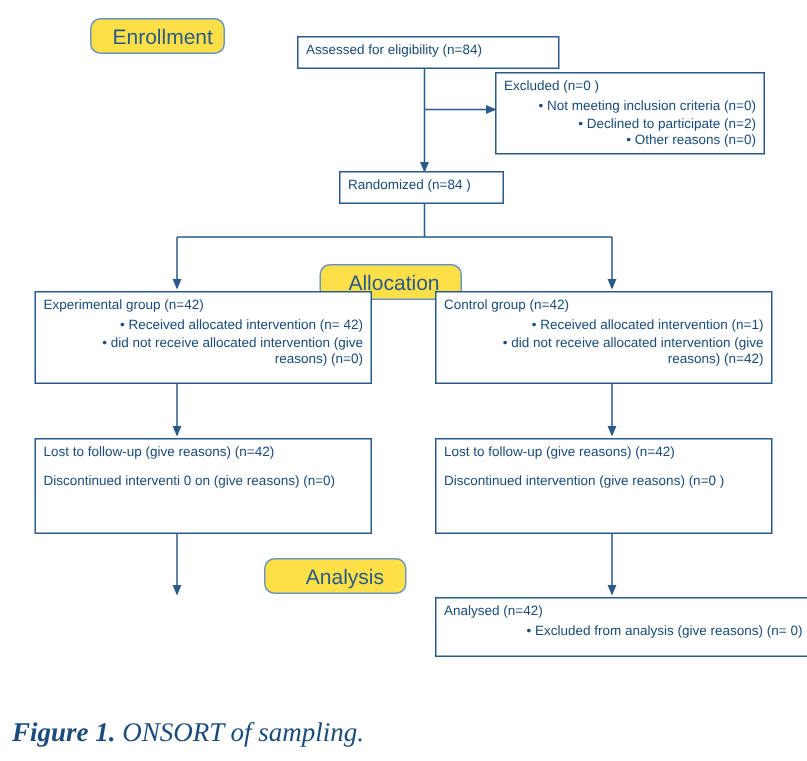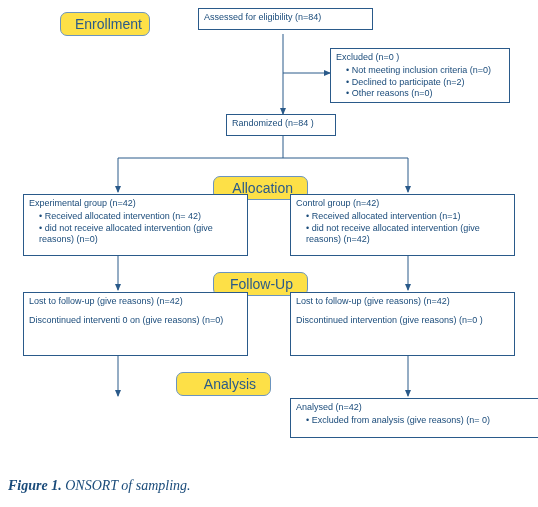--- a/index.html
+++ b/index.html
@@ -21,20 +21,21 @@
     position: absolute;
     border: 1px solid #2a5a8a;
     padding: 3px 5px;
     background: #fff;
     line-height: 1.25;
   }
   .box ul {
     margin: 2px 0 0 0;
     padding: 0 0 0 10px;
     list-style: none;
+    text-align: right;
   }
   .box ul li::before {
     content: "• ";
   }
   .pill {
     position: absolute;
     background: #fde047;
     border: 1px solid #6b94bf;
     border-radius: 7px;
     padding: 3px 14px;
@@ -49,21 +50,21 @@
     width: 522px;
     height: 460px;
     pointer-events: none;
     z-index: 1;
   }
   .box, .pill { z-index: 3; }
   .caption {
     margin-top: 10px;
     font-family: "Times New Roman", serif;
     font-style: italic;
-    font-size: 14px;
+    font-size: 18px;
     color: #1a4b7a;
   }
   .caption .figlabel { font-weight: bold; font-style: italic; }
 </style>
 </head>
 <body>
 
 <div class="diagram">
 
   <svg class="connectors">
@@ -95,21 +96,21 @@
       <line x1="110" y1="348" x2="110" y2="388" marker-end="url(#ah)"></line>
 
       <line x1="400" y1="348" x2="400" y2="388" marker-end="url(#ah)"></line>
     </g>
   </svg>
 
   <div class="pill" style="left:52px; top:4px; width:90px;">
     <span>Enrollment</span>
   </div>
 
-  <div class="box" style="left:190px; top:0; width:175px; height:22px;">
+  <div class="box" style="left:190px; top:16px; width:175px; height:22px;">
     <span>Assessed for eligibility (n=84)</span>
   </div>
 
   <div class="box" style="left:322px; top:40px; width:180px;">
     <span>Excluded (n=0  )</span>
     <ul>
       <li>Not meeting inclusion criteria (n=0)</li>
       <li>Declined to participate (n=2)</li>
       <li>Other reasons (n=0)</li>
     </ul>
@@ -132,23 +133,20 @@
   </div>
 
   <div class="box" style="left:282px; top:186px; width:225px; height:62px;">
     <span>Control group (n=42)</span>
     <ul>
       <li>Received allocated intervention (n=1)</li>
       <li>did not receive allocated intervention (give reasons) (n=42)</li>
     </ul>
   </div>
 
-  <div class="pill" style="left:205px; top:264px; width:95px;">
-    <span>Follow-Up</span>
-  </div>
 
   <div class="box" style="left:15px; top:284px; width:225px; height:64px;">
     <div>Lost to follow-up (give reasons) (n=42)</div>
     <div style="margin-top:8px;">Discontinued interventi 0 on (give reasons) (n=0)</div>
   </div>
 
   <div class="box" style="left:282px; top:284px; width:225px; height:64px;">
     <div>Lost to follow-up (give reasons) (n=42)</div>
     <div style="margin-top:8px;">Discontinued intervention (give reasons) (n=0 )</div>
   </div>

